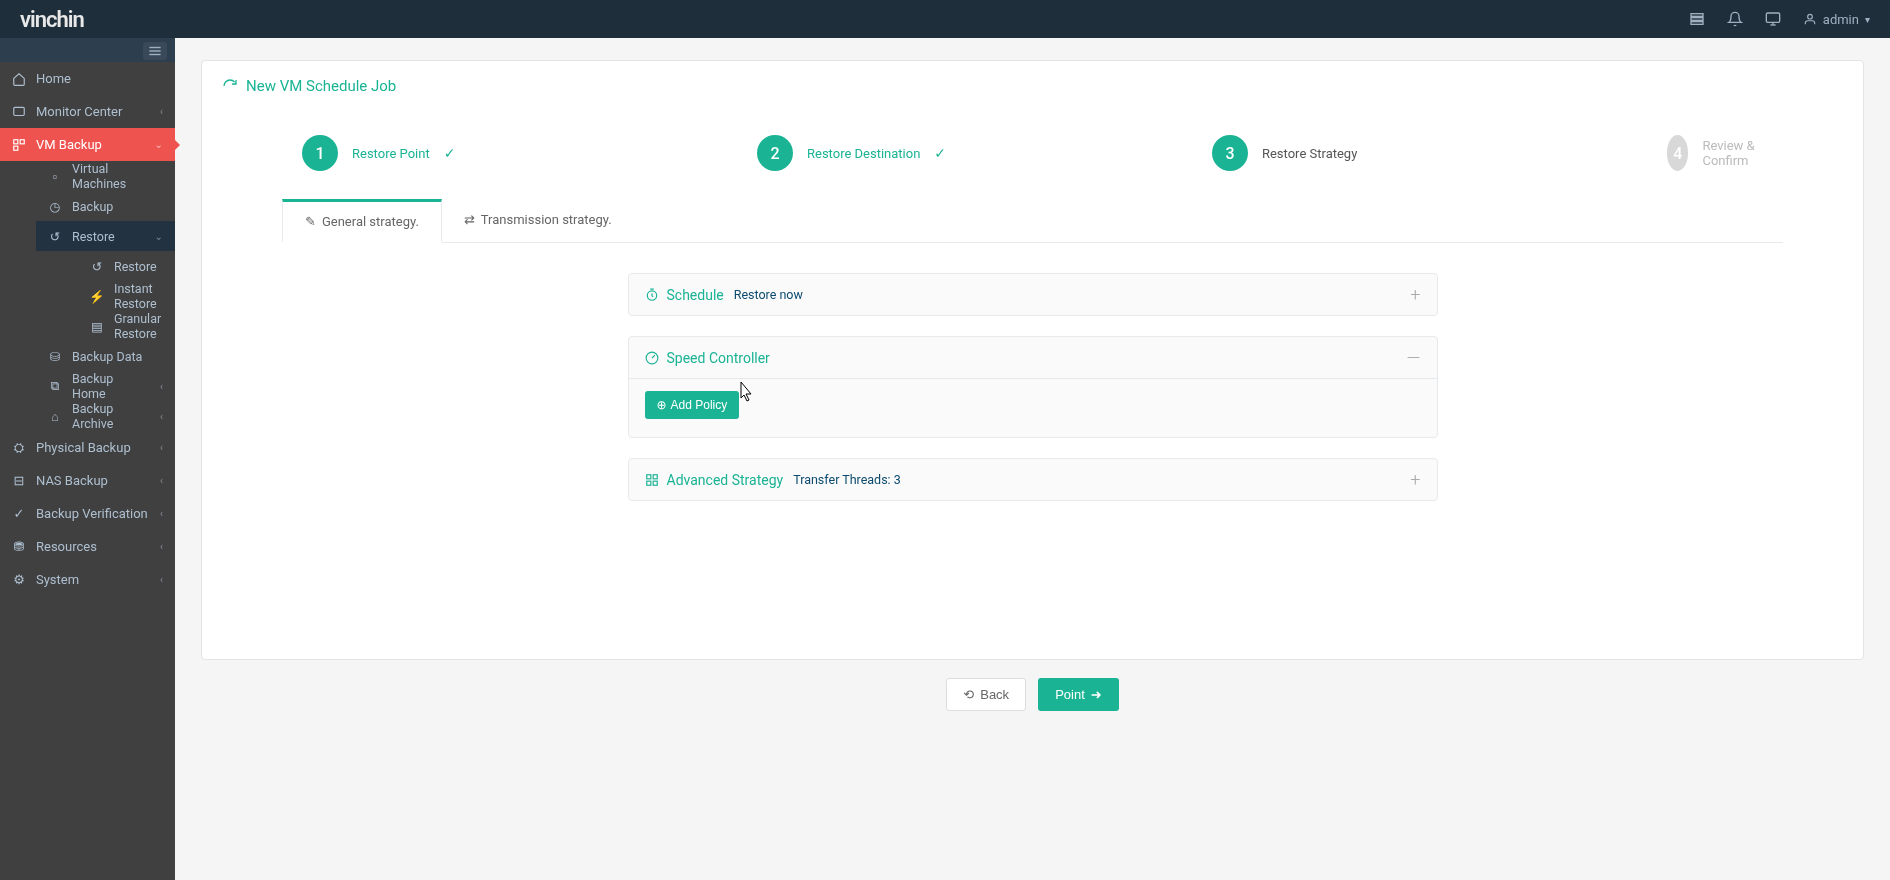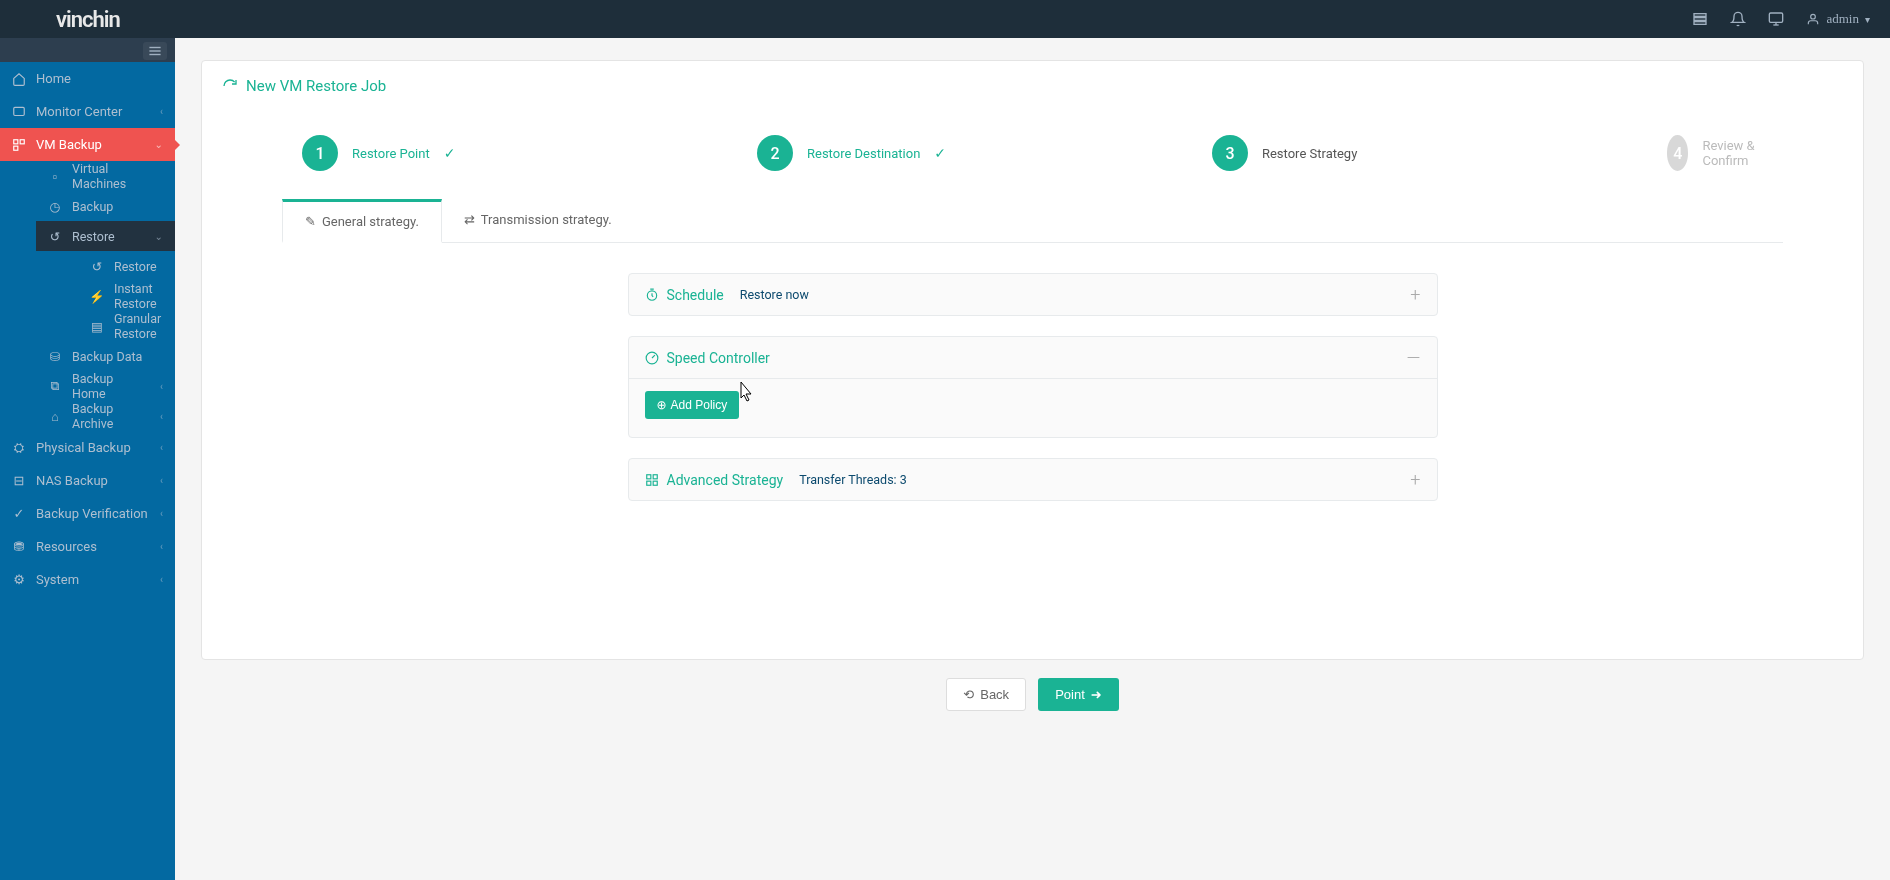--- a/index.html
+++ b/index.html
@@ -1,29 +1,29 @@
 <!DOCTYPE html>
 <html><head>
 <meta charset="utf-8">
 <style>
 * { margin: 0; padding: 0; box-sizing: border-box; }
 body { font-family: -apple-system, BlinkMacSystemFont, "Segoe UI", Roboto, Arial, sans-serif; background: #f5f5f5; color: #555; font-size: 13px; width: 1890px; height: 880px; overflow: hidden; }
 
 
 .topbar { height: 38px; background: #1e2e3a; display: flex; align-items: center; padding: 0 20px; justify-content: space-between; }
-.logo { color: #e8e8e8; font-size: 22px; font-weight: 600; letter-spacing: -1px; margin-left: 36px; }
-.topbar-right { display: flex; align-items: center; gap: 22px; font-family: Liberation Serif, serif; }
+.logo { color: #e8e8e8; font-size: 22px; font-weight: 600; letter-spacing: -1px; }
+.topbar-right { display: flex; align-items: center; gap: 22px; }
 .topbar-icon { color: #a0b0c0; display: flex; align-items: center; }
 .user-menu { color: #a0b0c0; display: flex; align-items: center; gap: 6px; font-size: 13px; }
 
 
 .layout { display: flex; height: calc(100% - 38px); }
 
 
-.sidebar { width: 175px; background: #0369a1; color: #aebfd0; display: flex; flex-direction: column; position: relative; }
+.sidebar { width: 175px; background: #404040; color: #aebfd0; display: flex; flex-direction: column; position: relative; }
 .toggle-bar { height: 24px; display: flex; justify-content: flex-end; padding: 4px 8px; background: #2d3e4f; }
 .toggle-btn { width: 24px; height: 18px; background: rgba(255,255,255,0.06); border-radius: 3px; display:flex;align-items:center;justify-content:center; }
 
 .nav-item { display: flex; align-items: center; height: 33px; padding: 0 12px; cursor: pointer; color: #aebfd0; font-size: 13px; gap: 10px; position: relative; }
 .nav-item.active { background: #ef5350; }
 .nav-item.active::after { content:''; position:absolute; right:-10px; top:50%; transform:translateY(-50%); border:5px solid transparent; border-left-color:#ef5350;}
 .nav-item .caret { margin-left: auto; font-size:10px; opacity:.6;}
 .nav-icon { width:14px; height:14px; flex:none; display:flex; align-items:center; justify-content:center; }
 
 .nav-sub { padding-left: 36px; }
@@ -50,21 +50,21 @@
 
 
 .tabs { display:flex; border-bottom:1px solid #e7eaec; margin: 0 60px; }
 .tab { padding: 12px 22px; font-size:13px; color:#666; cursor:pointer; border-bottom: 2px solid transparent; display:flex;align-items:center;gap:6px; }
 .tab.active { border-top: 3px solid #1ab394; border-left:1px solid #e7eaec; border-right:1px solid #e7eaec; border-bottom:2px solid #fff; margin-bottom:-1px; background:#fff; }
 
 .content-area { padding: 30px 60px 30px; }
 
 
 .panel { border:1px solid #e7eaec; border-radius:4px; margin-bottom: 20px; background:#fafafa; max-width: 810px; margin-left:auto; margin-right:auto; }
-.panel-header { display:flex; align-items:center; padding: 10px 16px; cursor:pointer; gap:16px; }
+.panel-header { display:flex; align-items:center; padding: 10px 16px; cursor:pointer; gap:10px; }
 .panel-title { color:#1ab394; font-size:14px; display:flex; align-items:center; gap:8px; }
 .panel-sub { color:#0c4a6e; font-size:12.5px; }
 .panel-toggle { margin-left:auto; color:#aaa; font-size:18px; font-weight:300; }
 .panel-body { padding: 12px 16px 18px; border-top:1px solid #e7eaec; }
 
 .add-policy { background:#1ab394; color:#fff; border:none; border-radius:3px; padding:7px 12px; font-size:12px; cursor:pointer; display:inline-flex;align-items:center;gap:4px; }
 
 
 .footer-actions { display:flex; justify-content:center; gap:12px; padding: 18px 0 14px; }
 .btn { border-radius:3px; padding:8px 16px; font-size:13px; cursor:pointer; display:inline-flex;align-items:center;gap:6px;border:1px solid transparent; }
@@ -228,21 +228,21 @@
   </div>
 
   <div class="main">
     <div class="page-card">
       <div class="page-title">
         <span>
           <svg width="16" height="16" viewBox="0 0 24 24" fill="none" stroke="#1ab394" stroke-width="2">
               <path d="M3 12a9 9 0 019-9 9 9 0 017 3.3M21 3v6h-6"></path>
             </svg>
         </span>
-        <span>New VM Restore Job</span>
+        <span>New VM Schedule Job</span>
       </div>
 
       <div class="page-body">
         <div class="stepper">
           <div class="step done">
             <div class="step-circle">1</div>
             <span class="step-label">Restore Point</span>
             <span class="step-check">✓</span>
           </div>
           <div class="step done">

